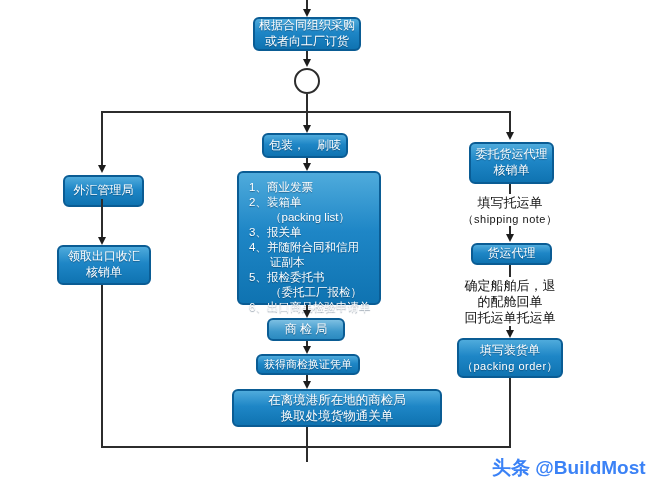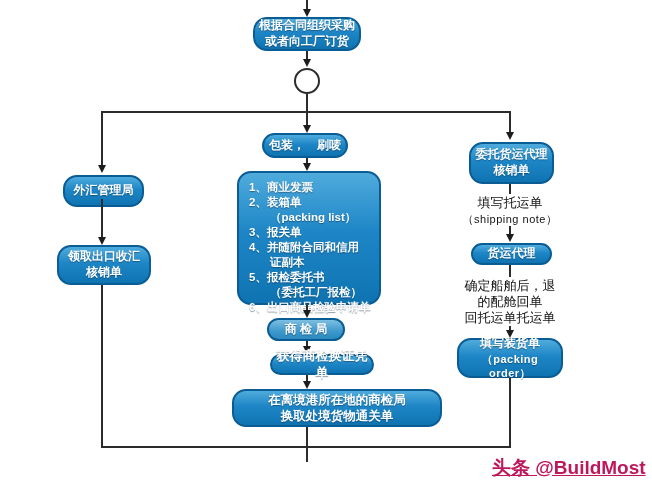--- a/index.html
+++ b/index.html
@@ -3,42 +3,42 @@
 <meta charset="utf-8">
 <style>
   html,body{margin:0;padding:0;background:#fff;}
   #stage{
     position:relative;width:652px;height:487px;background:#fff;overflow:hidden;
     font-family:"Liberation Sans",sans-serif;
   }
   .box{
     position:absolute;box-sizing:border-box;
     background:linear-gradient(180deg,#4fabdc 0%,#1e86c6 45%,#0f73b1 100%);
-    border:2px solid #0a5c94;border-radius:14px;
-    color:#fff;font-weight:bold;
+    border:2px solid #0a5c94;border-radius:6px;
+    color:#fff;font-weight:normal;
     display:flex;flex-direction:column;align-items:center;justify-content:center;
     text-align:center;font-size:12px;line-height:1.3;
     text-shadow:0 1px 1px rgba(0,30,60,.45);
   }
   .box.light{background:linear-gradient(180deg,#7cbfe2 0%,#3d98cb 60%,#2b8ac0 100%);}
   .docs{align-items:flex-start;justify-content:flex-start;text-align:left;
         padding:7px 4px 4px 10px;font-size:11.5px;line-height:15px;}
   .docs .ind{padding-left:21px;}
   .en{font-size:11px;letter-spacing:.5px;}
   .vline{position:absolute;width:2px;background:#2c2c2c;}
   .hline{position:absolute;height:2px;background:#2c2c2c;}
   .ah{position:absolute;width:0;height:0;
       border-left:4px solid transparent;border-right:4px solid transparent;
       border-top:8px solid #1d1d1d;}
   .circle{position:absolute;width:26px;height:26px;border:2px solid #2c2c2c;
           border-radius:50%;background:#fff;box-sizing:border-box;}
   .note{position:absolute;color:#121212;font-weight:normal;text-align:center;
         font-size:13px;line-height:16px;}
-  .wm{position:absolute;color:#be185d;font-weight:bold;font-size:19px;
-      text-shadow:1px 1px 0 #fff;text-decoration:underline;}
+  .wm{position:absolute;color:#3b82f6;font-weight:bold;font-size:19px;
+      text-shadow:1px 1px 0 #fff;}
 </style>
 </head>
 <body>
 
 <div id="stage">
 
   <div class="vline" style="left:306px;top:0;height:9px"></div>
   <div class="ah" style="left:303px;top:9px"></div>
 
   <div class="box" style="left:253px;top:17px;width:108px;height:34px">
@@ -91,21 +91,21 @@
   </div>
   <div class="vline" style="left:306px;top:305px;height:6px"></div>
   <div class="ah" style="left:303px;top:310px"></div>
 
   <div class="box light" style="left:267px;top:318px;width:78px;height:23px">
     <span>商 检 局</span>
   </div>
   <div class="vline" style="left:306px;top:341px;height:6px"></div>
   <div class="ah" style="left:303px;top:346px"></div>
 
-  <div class="box" style="left:270px;top:354px;width:104px;height:21px;font-size:13px">
+  <div class="box" style="left:256px;top:354px;width:104px;height:21px;font-size:11px">
     <span>获得商检换证凭单</span>
   </div>
   <div class="vline" style="left:306px;top:375px;height:7px"></div>
   <div class="ah" style="left:303px;top:381px"></div>
 
   <div class="box" style="left:232px;top:389px;width:210px;height:38px;font-size:12.5px">
     <span>在离境港所在地的商检局</span>
     <span>换取处境货物通关单</span>
   </div>
   <div class="vline" style="left:306px;top:427px;height:35px"></div>

